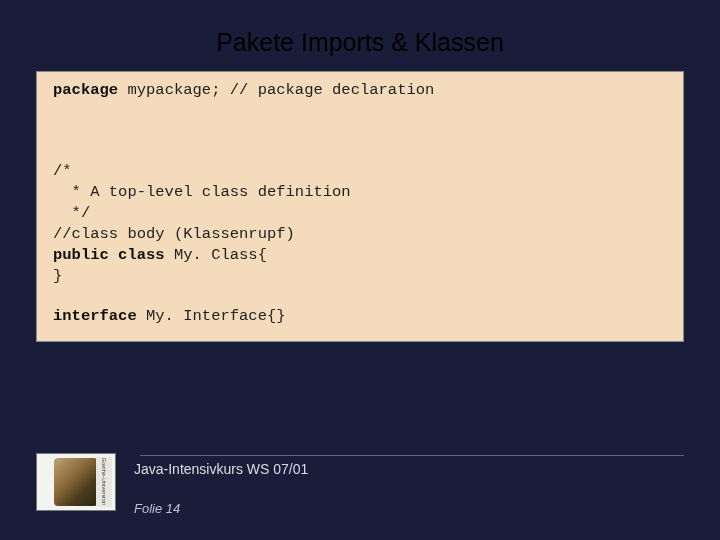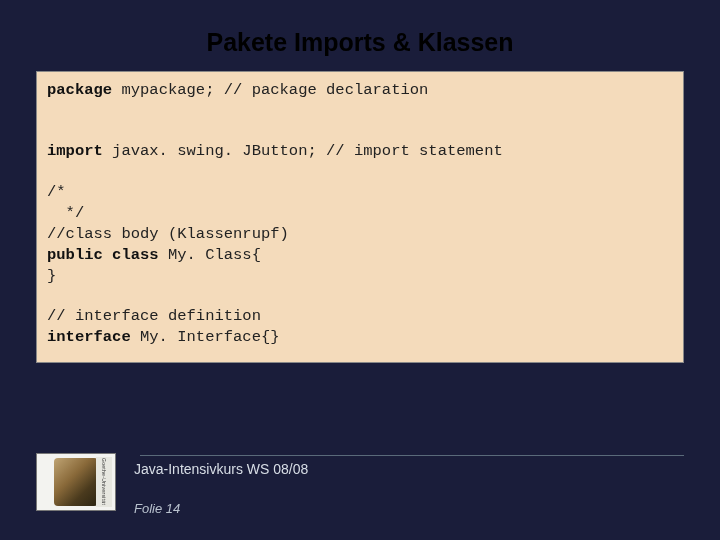--- a/index.html
+++ b/index.html
@@ -12,28 +12,28 @@
     overflow: hidden;
   }
   .slide {
     width: 100%;
     height: 100%;
     padding: 28px 36px 0 36px;
   }
   .title {
     color: #000;
     font-size: 25px;
-    font-weight: bold;
+    font-weight: normal;
     text-align: center;
     margin-bottom: 14px;
   }
   .code-box {
     background: #f4dbbb;
     border: 1px solid #888;
-    padding: 8px 10px 14px 10px;
+    padding: 8px 10px 14px 16px;
     font-family: "Courier New", Courier, monospace;
     font-size: 15.5px;
     line-height: 1.35;
     color: #222;
   }
   .code-box .kw { font-weight: bold; color: #111; }
   .code-line { white-space: pre; }
   .spacer { height: 20px; }
   .footer {
     position: absolute;
@@ -96,39 +96,38 @@
 </head>
 <body>
 
 <div class="slide">
   <div class="title">Pakete Imports &amp; Klassen</div>
 
   <div class="code-box">
     <div class="code-line"><span class="kw">package</span><span> mypackage; // package declaration</span></div>
     <div class="spacer"></div>
     <div class="spacer"></div>
-    <div class="code-line"><span class="kw">import</span><span> javax. swing. JButton; // import statement</span></div>
     <div class="spacer"></div>
     <div class="code-line">/*</div>
+    <div class="code-line">  * A top-level class definition</div>
     <div class="code-line">  */</div>
     <div class="code-line">//class body (Klassenrupf)</div>
     <div class="code-line"><span class="kw">public class</span><span> My. Class{</span></div>
     <div class="code-line">}</div>
     <div class="spacer"></div>
-    <div class="code-line">// interface definition</div>
     <div class="code-line"><span class="kw">interface</span><span> My. Interface{}</span></div>
   </div>
 
   <div class="footer-rule"></div>
 
   <div class="footer">
     <div class="logo">
       <div class="portrait"></div>
       <div class="stripe">
         <span>Goethe-Universität</span>
       </div>
     </div>
     <div class="footer-text">
-      <div class="course">Java-Intensivkurs WS 08/08</div>
+      <div class="course">Java-Intensivkurs WS 07/01</div>
       <div class="folie">Folie 14</div>
     </div>
   </div>
 </div>
 
 </body></html>

